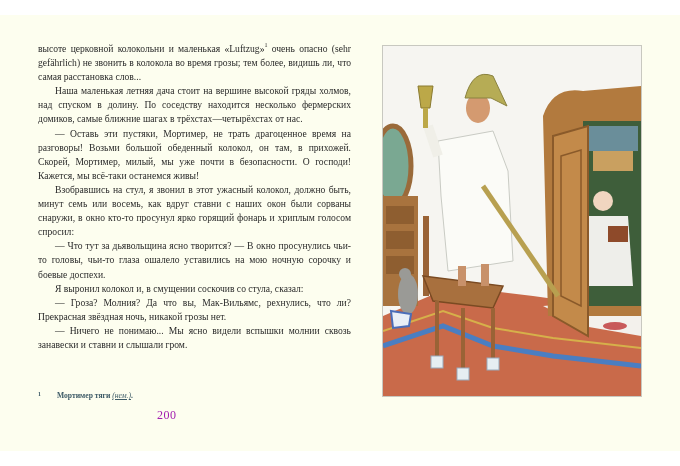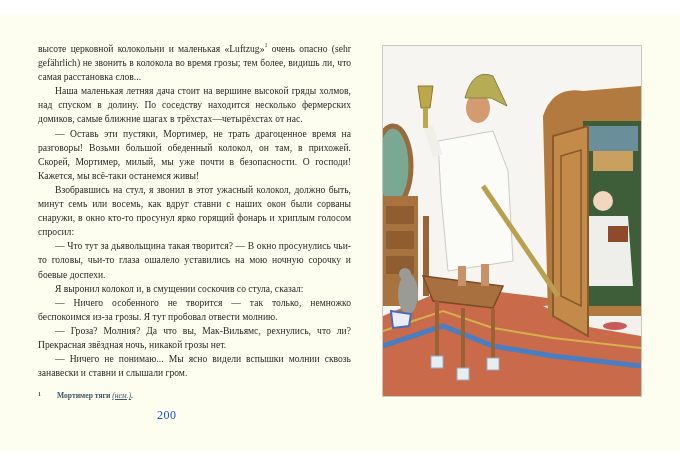--- a/index.html
+++ b/index.html
@@ -6,37 +6,36 @@
   body { width:680px; height:466px; background:#ffffff; position:relative; overflow:hidden; font-family:"DejaVu Serif", serif; }
   .page { position:absolute; left:0; top:15px; width:680px; height:436px; background:#fdfeef; }
   .text-col { position:absolute; left:38px; top:27px; width:313px; font-family:"Liberation Serif", serif; font-size:9.6px; line-height:14.1px; color:#2a2a2a; text-align:justify; }
   .text-col p { margin:0; }
   .text-col p.ind { text-indent:17px; }
   .text-col p.no-ind { text-indent:0; }
   sup { font-size:6px; line-height:0; vertical-align:5px; }
   .footnote { position:absolute; left:38px; top:376px; font-family:"Liberation Serif", serif; font-size:7.6px; color:#3d5a66; font-weight:bold; }
   .footnote .mark { display:inline-block; width:19px; font-size:6px; vertical-align:2px; }
   .footnote .abbr { font-style:italic; font-weight:normal;text-decoration:underline; }
-  .page-number { position:absolute; left:157px; top:393px; font-family:"Liberation Serif", serif; font-size:12px; color:#1d4ed8; letter-spacing:0.5px; }
+  .page-number { position:absolute; left:157px; top:393px; font-family:"Liberation Serif", serif; font-size:12px; color:#a21caf; letter-spacing:0.5px; }
   .illustration { position:absolute; left:382px; top:30px; width:258px; height:350px; border:1px solid #c8c8c0; background:#f7f6f2; overflow:hidden; }
   .illustration svg { display:block; }
 </style>
 </head>
 <body>
 
 <div class="page">
 
   <div class="text-col">
     <p class="no-ind"><span>высоте церковной колокольни и маленькая «Luftzug»</span><sup>1</sup><span> очень опасно (sehr gefährlich) не звонить в колокола во время грозы; тем более, видишь ли, что самая расстановка слов...</span></p>
     <p class="ind">Наша маленькая летняя дача стоит на вершине высокой гряды холмов, над спуском в долину. По соседству находится несколько фермерских домиков, самые ближние шагах в трёхстах—четырёхстах от нас.</p>
     <p class="ind">— Оставь эти пустяки, Мортимер, не трать драгоценное время на разговоры! Возьми большой обеденный колокол, он там, в прихожей. Скорей, Мортимер, милый, мы уже почти в безопасности. О господи! Кажется, мы всё-таки останемся живы!</p>
     <p class="ind">Взобравшись на стул, я звонил в этот ужасный колокол, должно быть, минут семь или восемь, как вдруг ставни с наших окон были сорваны снаружи, в окно кто-то просунул ярко горящий фонарь и хриплым голосом спросил:</p>
-    <p class="ind">— Что тут за дьявольщина такая творится? — В окно просунулись чьи-то головы, чьи-то глаза ошалело уставились на мою ночную сорочку и боевые доспехи.</p>
+    <p class="ind">— Что тут за дьявольщина ясно творится? — В окно просунулись чьи-то головы, чьи-то глаза ошалело уставились на мою ночную сорочку и боевые доспехи.</p>
     <p class="ind">Я выронил колокол и, в смущении соскочив со стула, сказал:</p>
-    <p class="ind">— Ничего особенного не творится — так только, немножко беспокоимся из-за грозы. Я тут пробовал отвести молнию.</p>
     <p class="ind">— Гроза? Молния? Да что вы, Мак-Вильямс, рехнулись, что ли? Прекрасная звёздная ночь, никакой грозы нет.</p>
     <p class="ind">— Ничего не понимаю... Мы ясно видели вспышки молнии сквозь занавески и ставни и слышали гром.</p>
   </div>
 
   <div class="footnote">
     <span class="mark">1</span><span>Мортимер тяги </span><span class="abbr">(нем.)</span><span>.</span>
   </div>
 
   <div class="page-number">200</div>
 

